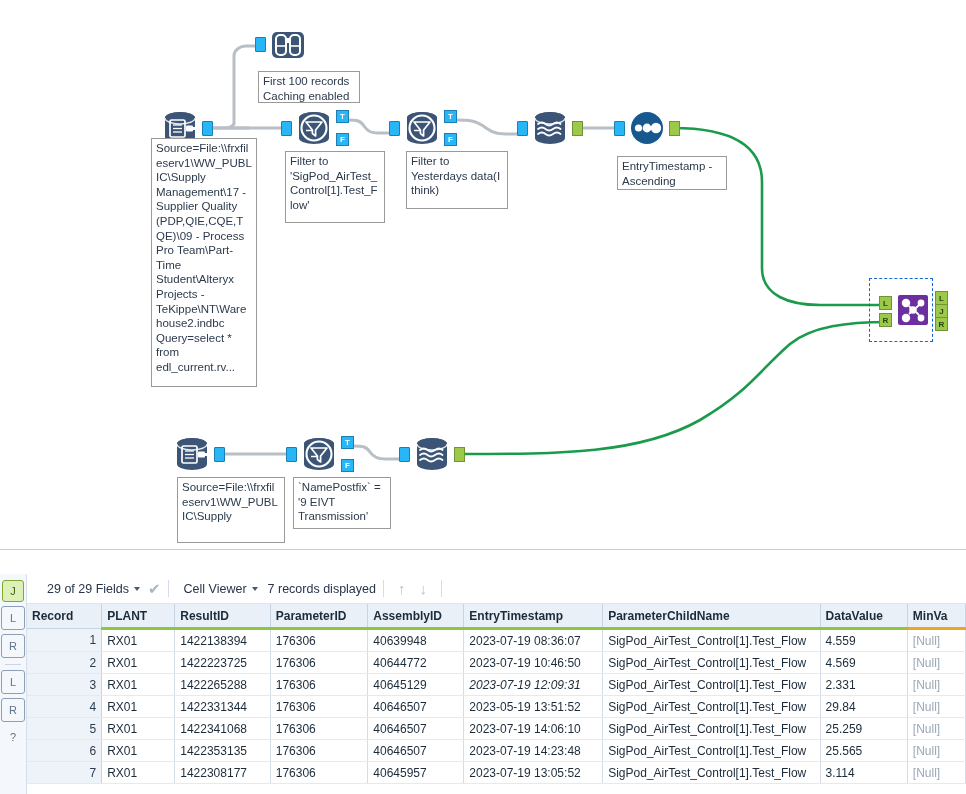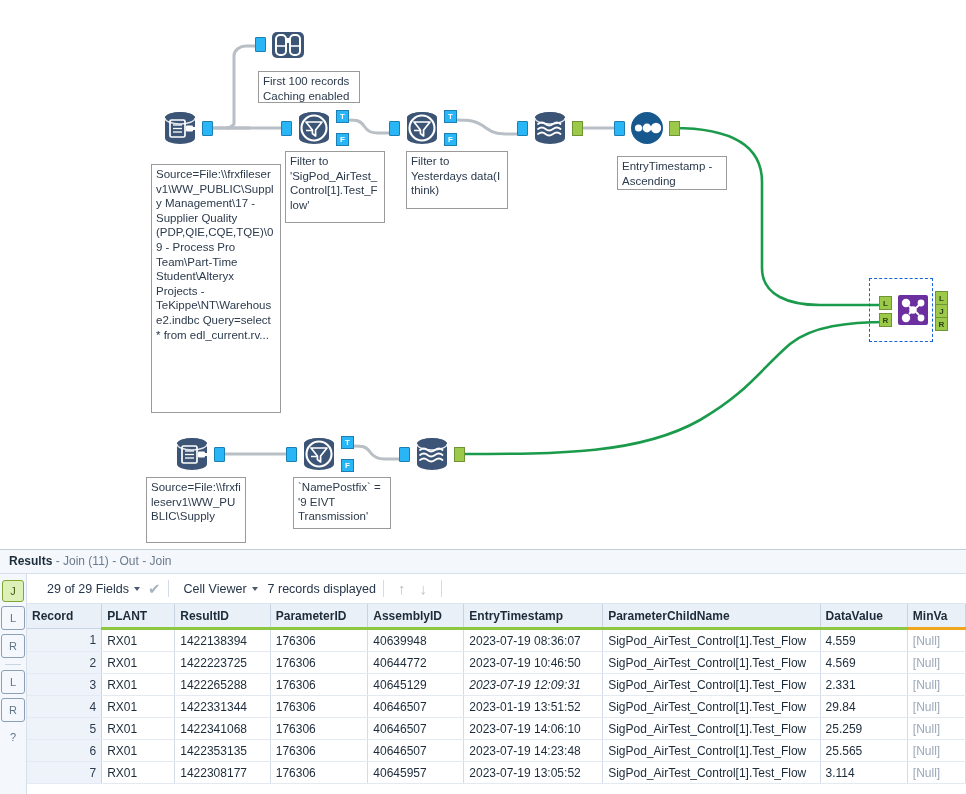--- a/index.html
+++ b/index.html
@@ -235,33 +235,30 @@
           <div class="anch lbl" style="left: -12px; top: 25px;">R</div>
           <div class="anch lbl" style="left: 44px; top: 3px;">L</div>
           <div class="anch lbl" style="left: 44px; top: 16px;">J</div>
           <div class="anch lbl" style="left: 44px; top: 29px;">R</div>
         </div>
         <div class="sel" style="left: 869px; top: 278px; width: 64px; height: 64px;"></div>
       </div>
     <div id="notes">
         <div class="note" style="left: 258px; top: 71px; width: 102px; height: 32px;">First 100 records
 Caching enabled</div>
-        <div class="note" style="left: 151px; top: 164px; width: 130px; height: 249px;">Source=File:\\frxfileserv1\WW_PUBLIC\Supply Management\17 - Supplier Quality (PDP,QIE,CQE,TQE)\09 - Process Pro Team\Part-Time Student\Alteryx Projects - TeKippe\NT\Warehouse2.indbc Query=select * from edl_current.rv...</div>
+        <div class="note" style="left: 151px; top: 138px; width: 106px; height: 249px;">Source=File:\\frxfileserv1\WW_PUBLIC\Supply Management\17 - Supplier Quality (PDP,QIE,CQE,TQE)\09 - Process Pro Team\Part-Time Student\Alteryx Projects - TeKippe\NT\Warehouse2.indbc Query=select * from edl_current.rv...</div>
         <div class="note" style="left: 285px; top: 151px; width: 100px; height: 72px;">Filter to 'SigPod_AirTest_Control[1].Test_Flow'</div>
         <div class="note" style="left: 391px; top: 151px; width: 102px; height: 58px; margin-left: 15px;">Filter to Yesterdays data(I think)</div>
         <div class="note" style="left: 617px; top: 156px; width: 110px; height: 34px;">EntryTimestamp - Ascending</div>
-        <div class="note" style="left: 146px; top: 477px; width: 100px; height: 66px;">Source=File:\\frxfileserv1\WW_PUBLIC\Supply</div>
+        <div class="note" style="left: 177px; top: 477px; width: 108px; height: 66px;">Source=File:\\frxfileserv1\WW_PUBLIC\Supply</div>
         <div class="note" style="left: 293px; top: 477px; width: 98px; height: 52px;">`NamePostfix` = '9 EIVT Transmission'</div>
       </div>
   </div>
 
   <div id="results">
-    <div id="res-title">
-      <span class="bold">Results</span><span> - Join (11) - Out - Join</span>
-    </div>
     <div id="res-body">
       <div id="rail">
           <div class="rail-ico" style="border: none;">☰</div>
           <div class="rail-ico" style="border: 1px solid rgb(141, 159, 180);">L</div>
           <div class="rail-ico" style="border: 1px solid rgb(141, 159, 180);">R</div>
           <div class="rail-div"></div>
           <div class="rail-ico" style="border: 1px solid rgb(141, 159, 180);">L</div>
           <div class="rail-ico sel" style="border: 1px solid rgb(126, 168, 50); color: rgb(63, 92, 18);">J</div>
           <div class="rail-ico" style="border: 1px solid rgb(141, 159, 180);">R</div>
           <div class="rail-ico" style="border: none;">?</div>
@@ -332,21 +329,21 @@
                   <td style="width: 215px;">SigPod_AirTest_Control[1].Test_Flow</td>
                   <td style="width: 96px;">2.331</td>
                   <td class="nullv" style="width: 60px;">[Null]</td>
                 </tr>
                 <tr>
                   <td class="rec" style="width: 88px;">4</td>
                   <td style="width: 85px;">RX01</td>
                   <td style="width: 103px;">1422331344</td>
                   <td style="width: 103px;">176306</td>
                   <td style="width: 102px;">40646507</td>
-                  <td style="width: 145px;">2023-01-19 13:51:52</td>
+                  <td style="width: 145px;">2023-05-19 13:51:52</td>
                   <td style="width: 215px;">SigPod_AirTest_Control[1].Test_Flow</td>
                   <td style="width: 96px;">29.84</td>
                   <td class="nullv" style="width: 60px;">[Null]</td>
                 </tr>
                 <tr>
                   <td class="rec" style="width: 88px;">5</td>
                   <td style="width: 85px;">RX01</td>
                   <td style="width: 103px;">1422341068</td>
                   <td style="width: 103px;">176306</td>
                   <td style="width: 102px;">40646507</td>

